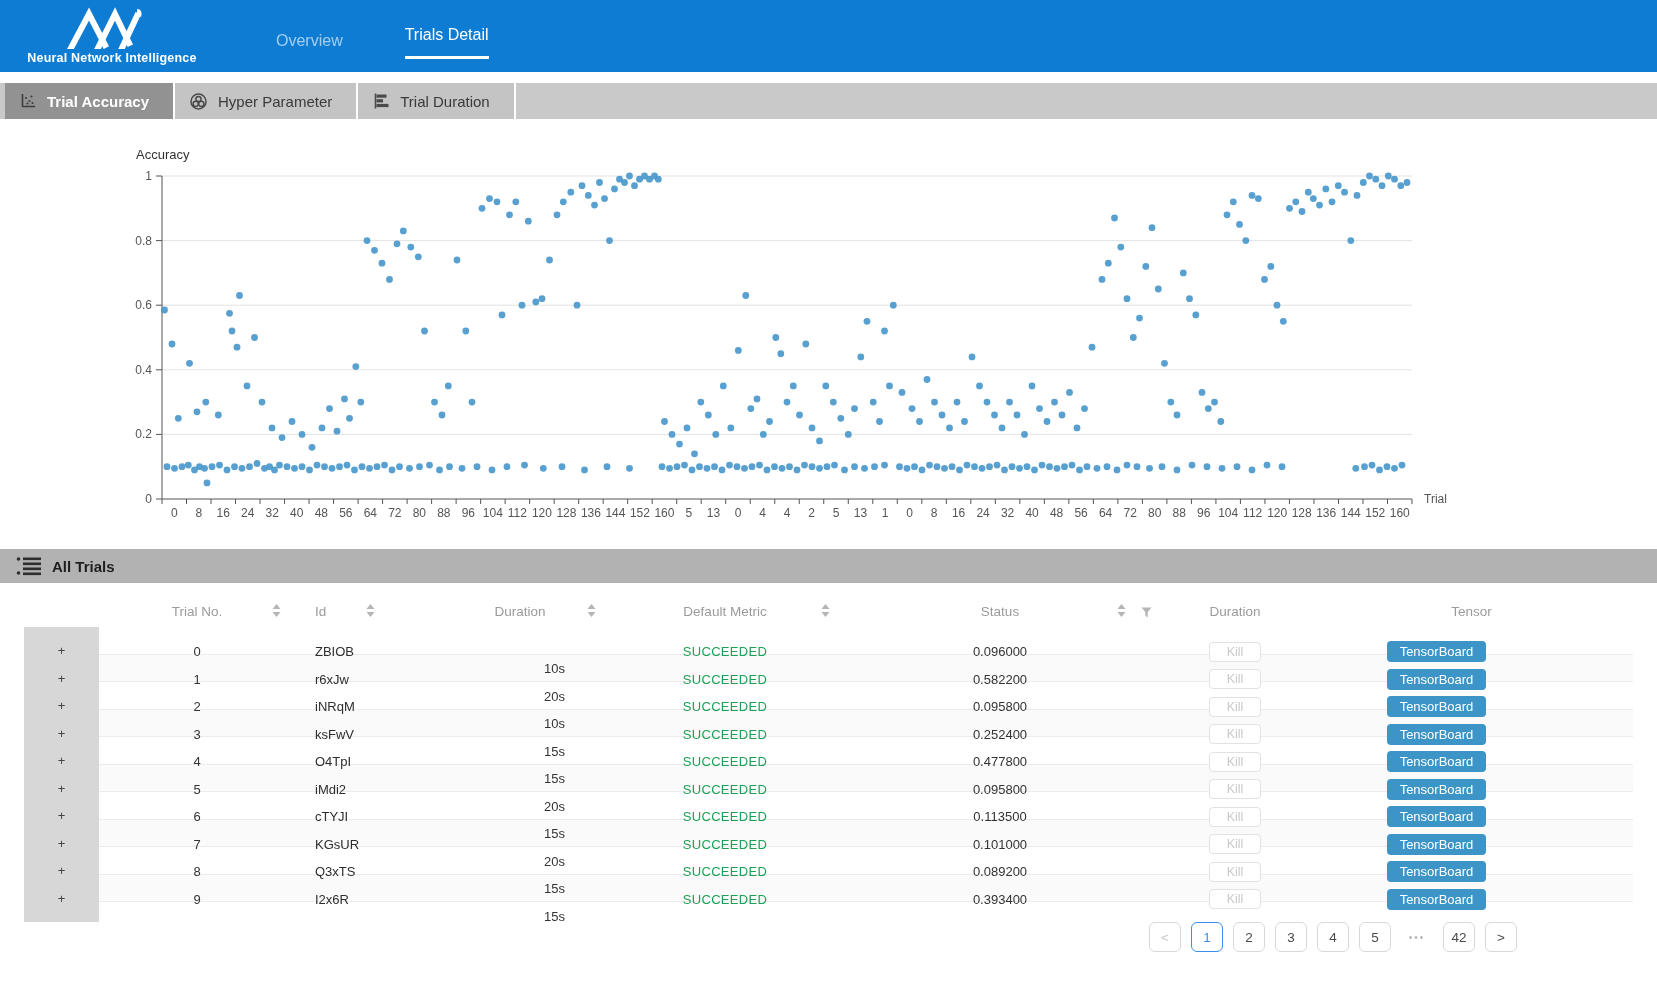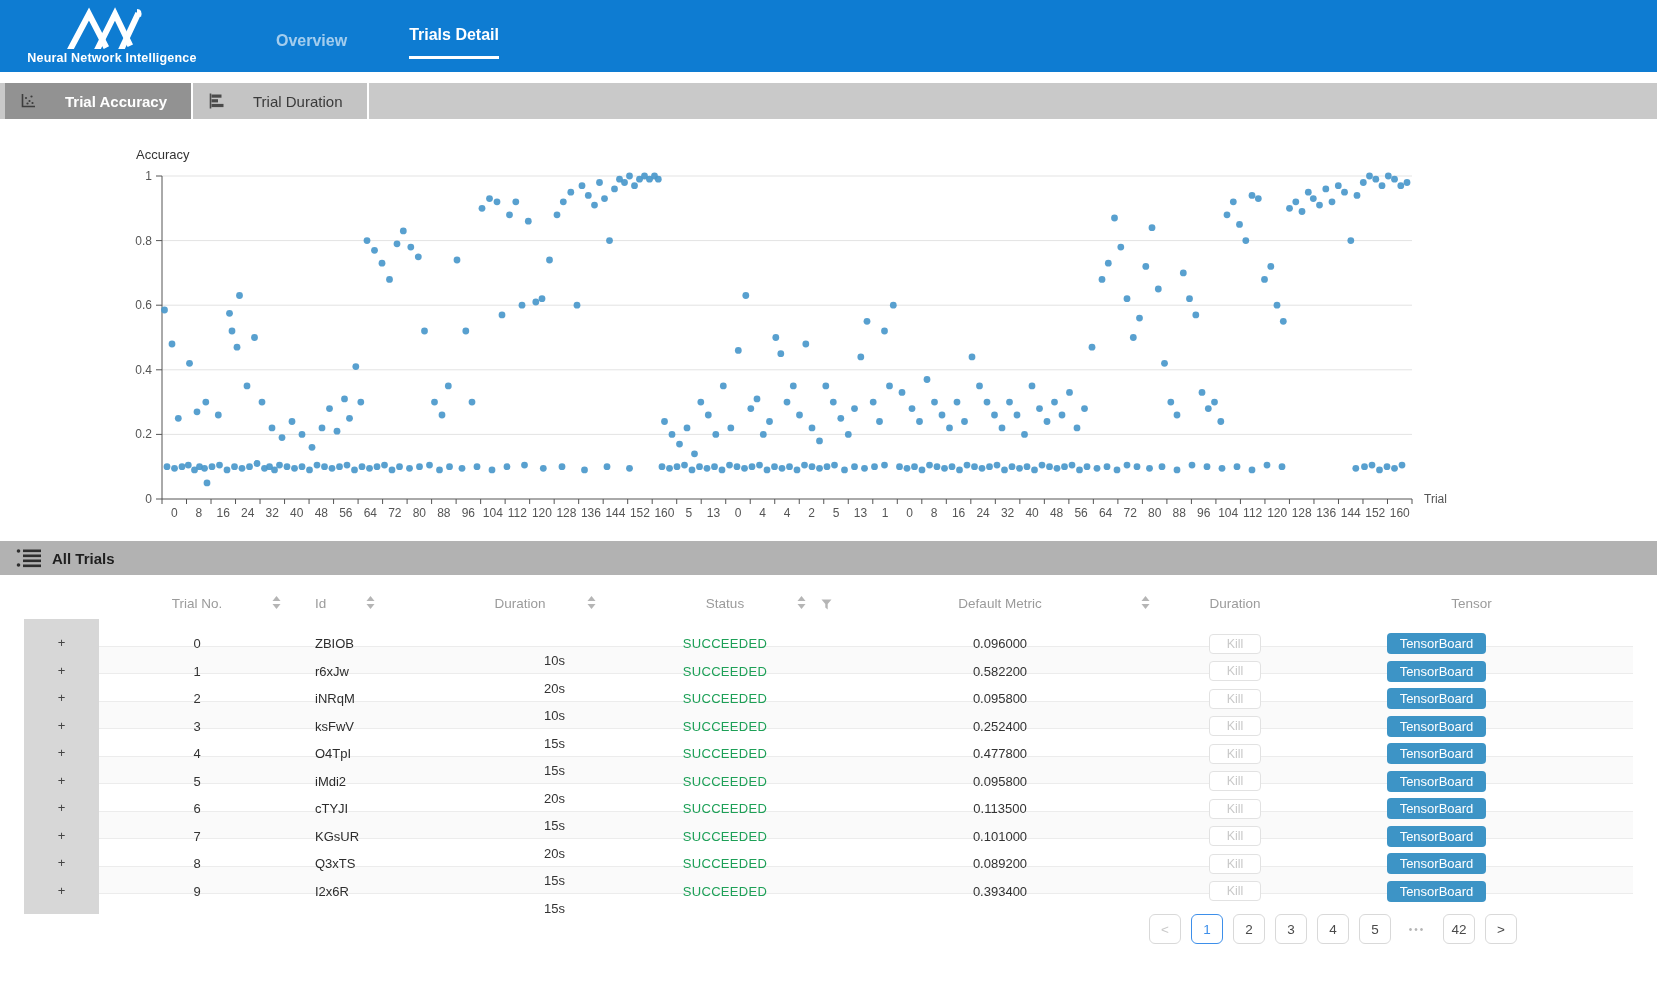--- a/index.html
+++ b/index.html
@@ -4,34 +4,34 @@
 <style>
   * { margin:0; padding:0; box-sizing:border-box; }
   html,body { width:1657px; height:984px; background:#fff; font-family:"Liberation Sans", sans-serif; overflow:hidden; }
 
   
   .topnav { height:72px; background:#0e7cd2; display:flex; align-items:center; }
   .logo-block { margin-left:28px; width:160px; display:flex; flex-direction:column; align-items:center; }
   .logo-glyph { margin-bottom:2px; }
   .logo-text { color:#fff; font-size:12.5px; font-weight:bold; letter-spacing:0.2px; white-space:nowrap;margin-left:8px; }
   .nav-items { display:flex; gap:62px; margin-left:88px; align-items:flex-end; height:46px; }
-  .nav-item { font-size:16px; color:rgba(255,255,255,0.62); padding-bottom:9px; cursor:pointer;font-weight:bold; }
+  .nav-item { font-size:16px; color:rgba(255,255,255,0.62); padding-bottom:9px; cursor:pointer; }
   .nav-item.active { color:#fff; border-bottom:3px solid #fff; padding-bottom:12px; }
 
   
   .subtab-bar { margin-top:11px; height:36px; background:#c9c9c9; display:flex; padding-left:5px; }
-  .subtab { display:flex; align-items:center; gap:28px; padding:0 24px 0 14px; background:#c4c4c4; border-right:2px solid #fff; font-size:15px; color:#3a3a3a; cursor:pointer; }
+  .subtab { display:flex; align-items:center; gap:10px; padding:0 24px 0 14px; background:#c4c4c4; border-right:2px solid #fff; font-size:15px; color:#3a3a3a; cursor:pointer; }
   .subtab.active { background:#929292; color:#fff; font-weight:bold; }
   .subtab .icon-box { display:flex; align-items:center; justify-content:center; }
 
   
   .chart-wrap { width:1396px; height:420px; background:#fff;text-align:right; }
 
   
-  .alltrials-bar { height:34px; background:#b2b2b2; display:flex; align-items:center; padding-left:16px; margin-top:2px; }
+  .alltrials-bar { height:34px; background:#b2b2b2; display:flex; align-items:center; padding-left:16px; margin-top:10px; }
   .alltrials-title { font-size:15px; font-weight:bold; color:#1e1e1e; margin-left:10px; }
 
   
   .trials-table { margin:12px 24px 0 24px; }
   .tgrid { display:grid; grid-template-columns:75px 196px 135px 180px 230px 320px 150px 1fr; align-items:center; }
   .thead { height:32px; color:#9b9b9b; font-size:13.5px; }
   .th { position:relative; text-align:center; height:100%; display:flex; align-items:center; justify-content:center; }
   .th.left { justify-content:flex-start; padding-left:20px; }
   .th .sorter { position:absolute; top:9px; }
   .trow { height:27.5px; border-bottom:1px solid #ececec; font-size:13px; color:#333; }
@@ -82,20 +82,33 @@
         <g fill="#3d3d3d">
           <circle cx="7" cy="6" r="1.1"></circle>
             <circle cx="10.5" cy="9" r="1.1"></circle>
           <circle cx="12.5" cy="4.5" r="1.1"></circle>
             <circle cx="8.5" cy="11.5" r="1.1"></circle>
           <circle cx="13.5" cy="11" r="1.1"></circle>
         </g>
       </svg>
     </span>
     <span>Trial Accuracy</span>
+  </div>
+  <div class="subtab">
+    <span class="icon-box">
+      <svg width="19" height="19" viewBox="0 0 19 19">
+        <g stroke="#4a4a4a" stroke-width="1.5" fill="none">
+          <circle cx="9.5" cy="9.5" r="7.5"></circle>
+          <circle cx="9.5" cy="7" r="2.6"></circle>
+          <circle cx="6.7" cy="11.8" r="2.6"></circle>
+          <circle cx="12.3" cy="11.8" r="2.6"></circle>
+        </g>
+      </svg>
+    </span>
+    <span>Hyper Parameter</span>
   </div>
   <div class="subtab">
     <span class="icon-box">
       <svg width="18" height="18" viewBox="0 0 18 18">
         <path d="M3.5,1.5 V16.5" stroke="#4a4a4a" stroke-width="1.6"></path>
         <g fill="#4a4a4a">
           <rect x="4.5" y="2.5" width="10" height="3.2"></rect>
           <rect x="4.5" y="7.2" width="6.5" height="3.2"></rect>
           <rect x="4.5" y="11.9" width="12" height="3.2"></rect>
         </g>
@@ -577,34 +590,34 @@
           </svg></span>
       </div>
       <div class="th">
         <span>Duration</span>
         <span class="sorter" style="right: 14px;"><svg width="9" height="13" viewBox="0 0 9 13">
             <path d="M4.5,0 L8.5,5 H0.5 Z" fill="#b5b5b5"></path>
             <path d="M0.5,8 H8.5 L4.5,13 Z" fill="#b5b5b5"></path>
           </svg></span>
       </div>
       <div class="th">
+        <span>Default Metric</span>
+        <span class="sorter" style="right: 10px;"><svg width="9" height="13" viewBox="0 0 9 13">
+            <path d="M4.5,0 L8.5,5 H0.5 Z" fill="#b5b5b5"></path>
+            <path d="M0.5,8 H8.5 L4.5,13 Z" fill="#b5b5b5"></path>
+          </svg></span>
+      </div>
+      <div class="th">
         <span>Status</span>
         <span class="sorter" style="right: 34px;"><svg width="9" height="13" viewBox="0 0 9 13">
             <path d="M4.5,0 L8.5,5 H0.5 Z" fill="#b5b5b5"></path>
             <path d="M0.5,8 H8.5 L4.5,13 Z" fill="#b5b5b5"></path>
           </svg></span>
         <span class="sorter" style="right: 8px; top: 11px;"><svg width="11" height="11" viewBox="0 0 11 11">
             <path d="M0.5,0.5 H10.5 L6.7,5 V10.5 L4.3,8.6 V5 Z" fill="#b5b5b5"></path>
-          </svg></span>
-      </div>
-      <div class="th">
-        <span>Default Metric</span>
-        <span class="sorter" style="right: 10px;"><svg width="9" height="13" viewBox="0 0 9 13">
-            <path d="M4.5,0 L8.5,5 H0.5 Z" fill="#b5b5b5"></path>
-            <path d="M0.5,8 H8.5 L4.5,13 Z" fill="#b5b5b5"></path>
           </svg></span>
       </div>
       <div class="th">
         <span>Duration</span>
       </div>
       <div class="th">
         <span>Tensor</span>
       </div>
     </div>
   <div id="table-body">

